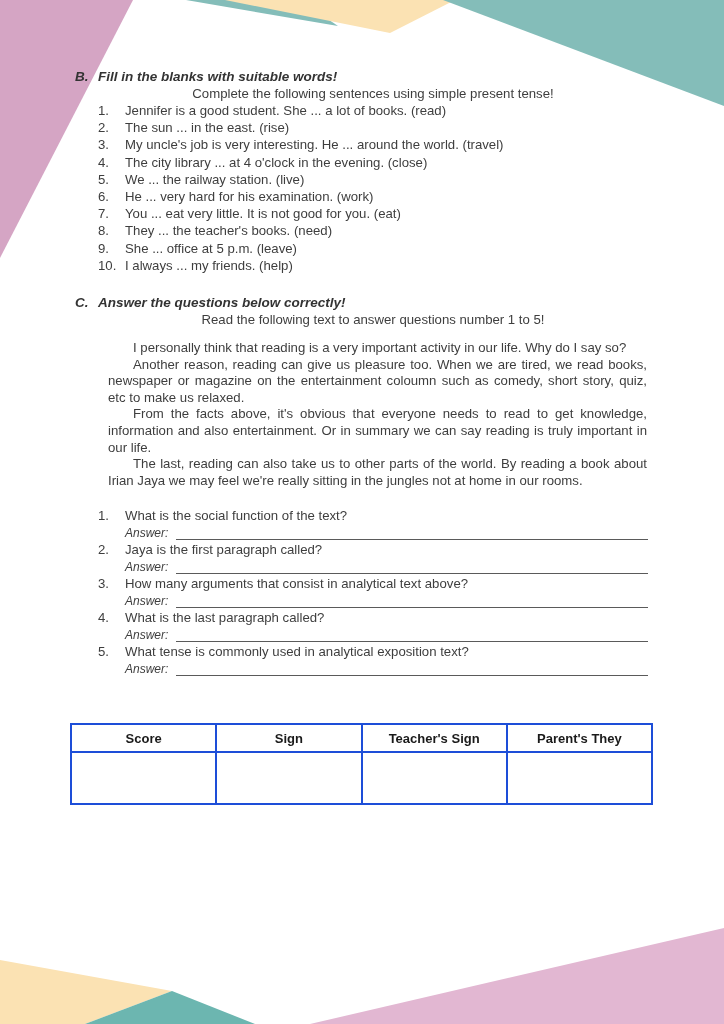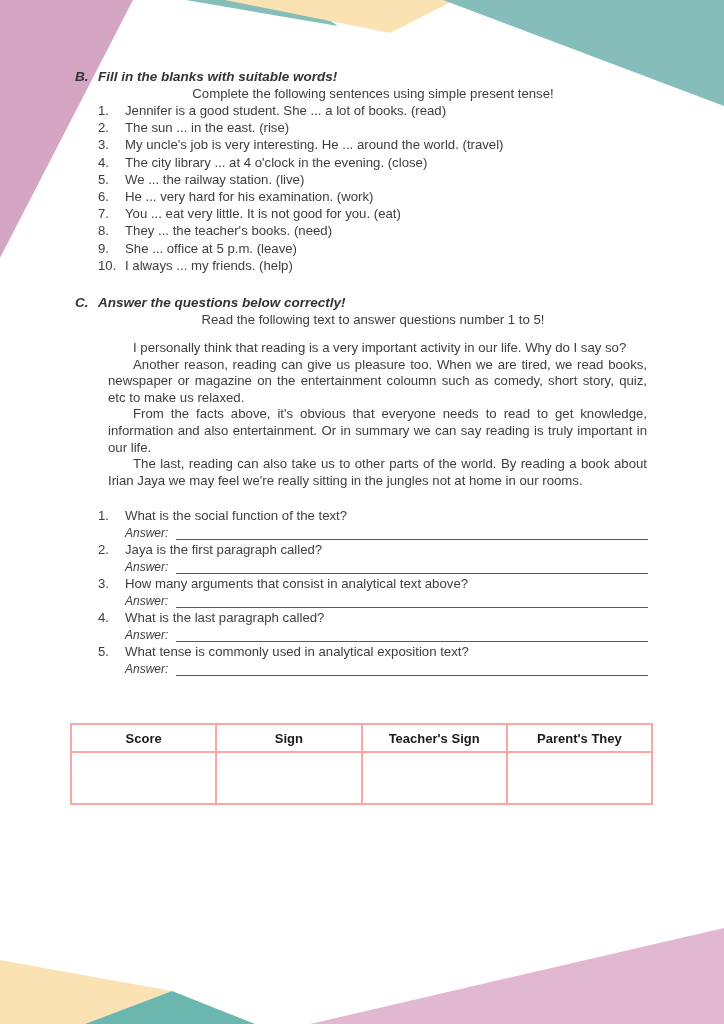--- a/index.html
+++ b/index.html
@@ -24,21 +24,21 @@
   .passage p{margin:0;text-indent:25px;}
   .questions{margin-top:18px;}
   .qblock{margin:0;}
   .answer-row{display:flex;align-items:center;font-size:12px;line-height:16.8px;}
   .answer-label{margin-left:50px;font-style:italic;flex:0 0 auto;}
   .answer-line{flex:1;margin-left:8px;border-bottom:1px solid #5a5a5a;height:14px;}
   .score-table{
     margin-top:46px;margin-left:-5px;width:583px;
     border-collapse:collapse;table-layout:fixed;
   }
-  .score-table th,.score-table td{border:2px solid #fca5a5;margin-top:24px;}
+  .score-table th,.score-table td{border:2px solid #1d4ed8;margin-top:24px;}
   .score-table th{
     height:24px;font-size:13px;font-weight:bold;color:#1a1a1a;
     text-align:center;vertical-align:middle;font-family:"Liberation Sans",sans-serif;
   }
   .score-table td{height:48px;}
 </style>
 </head>
 <body>
 
 <div class="page">

